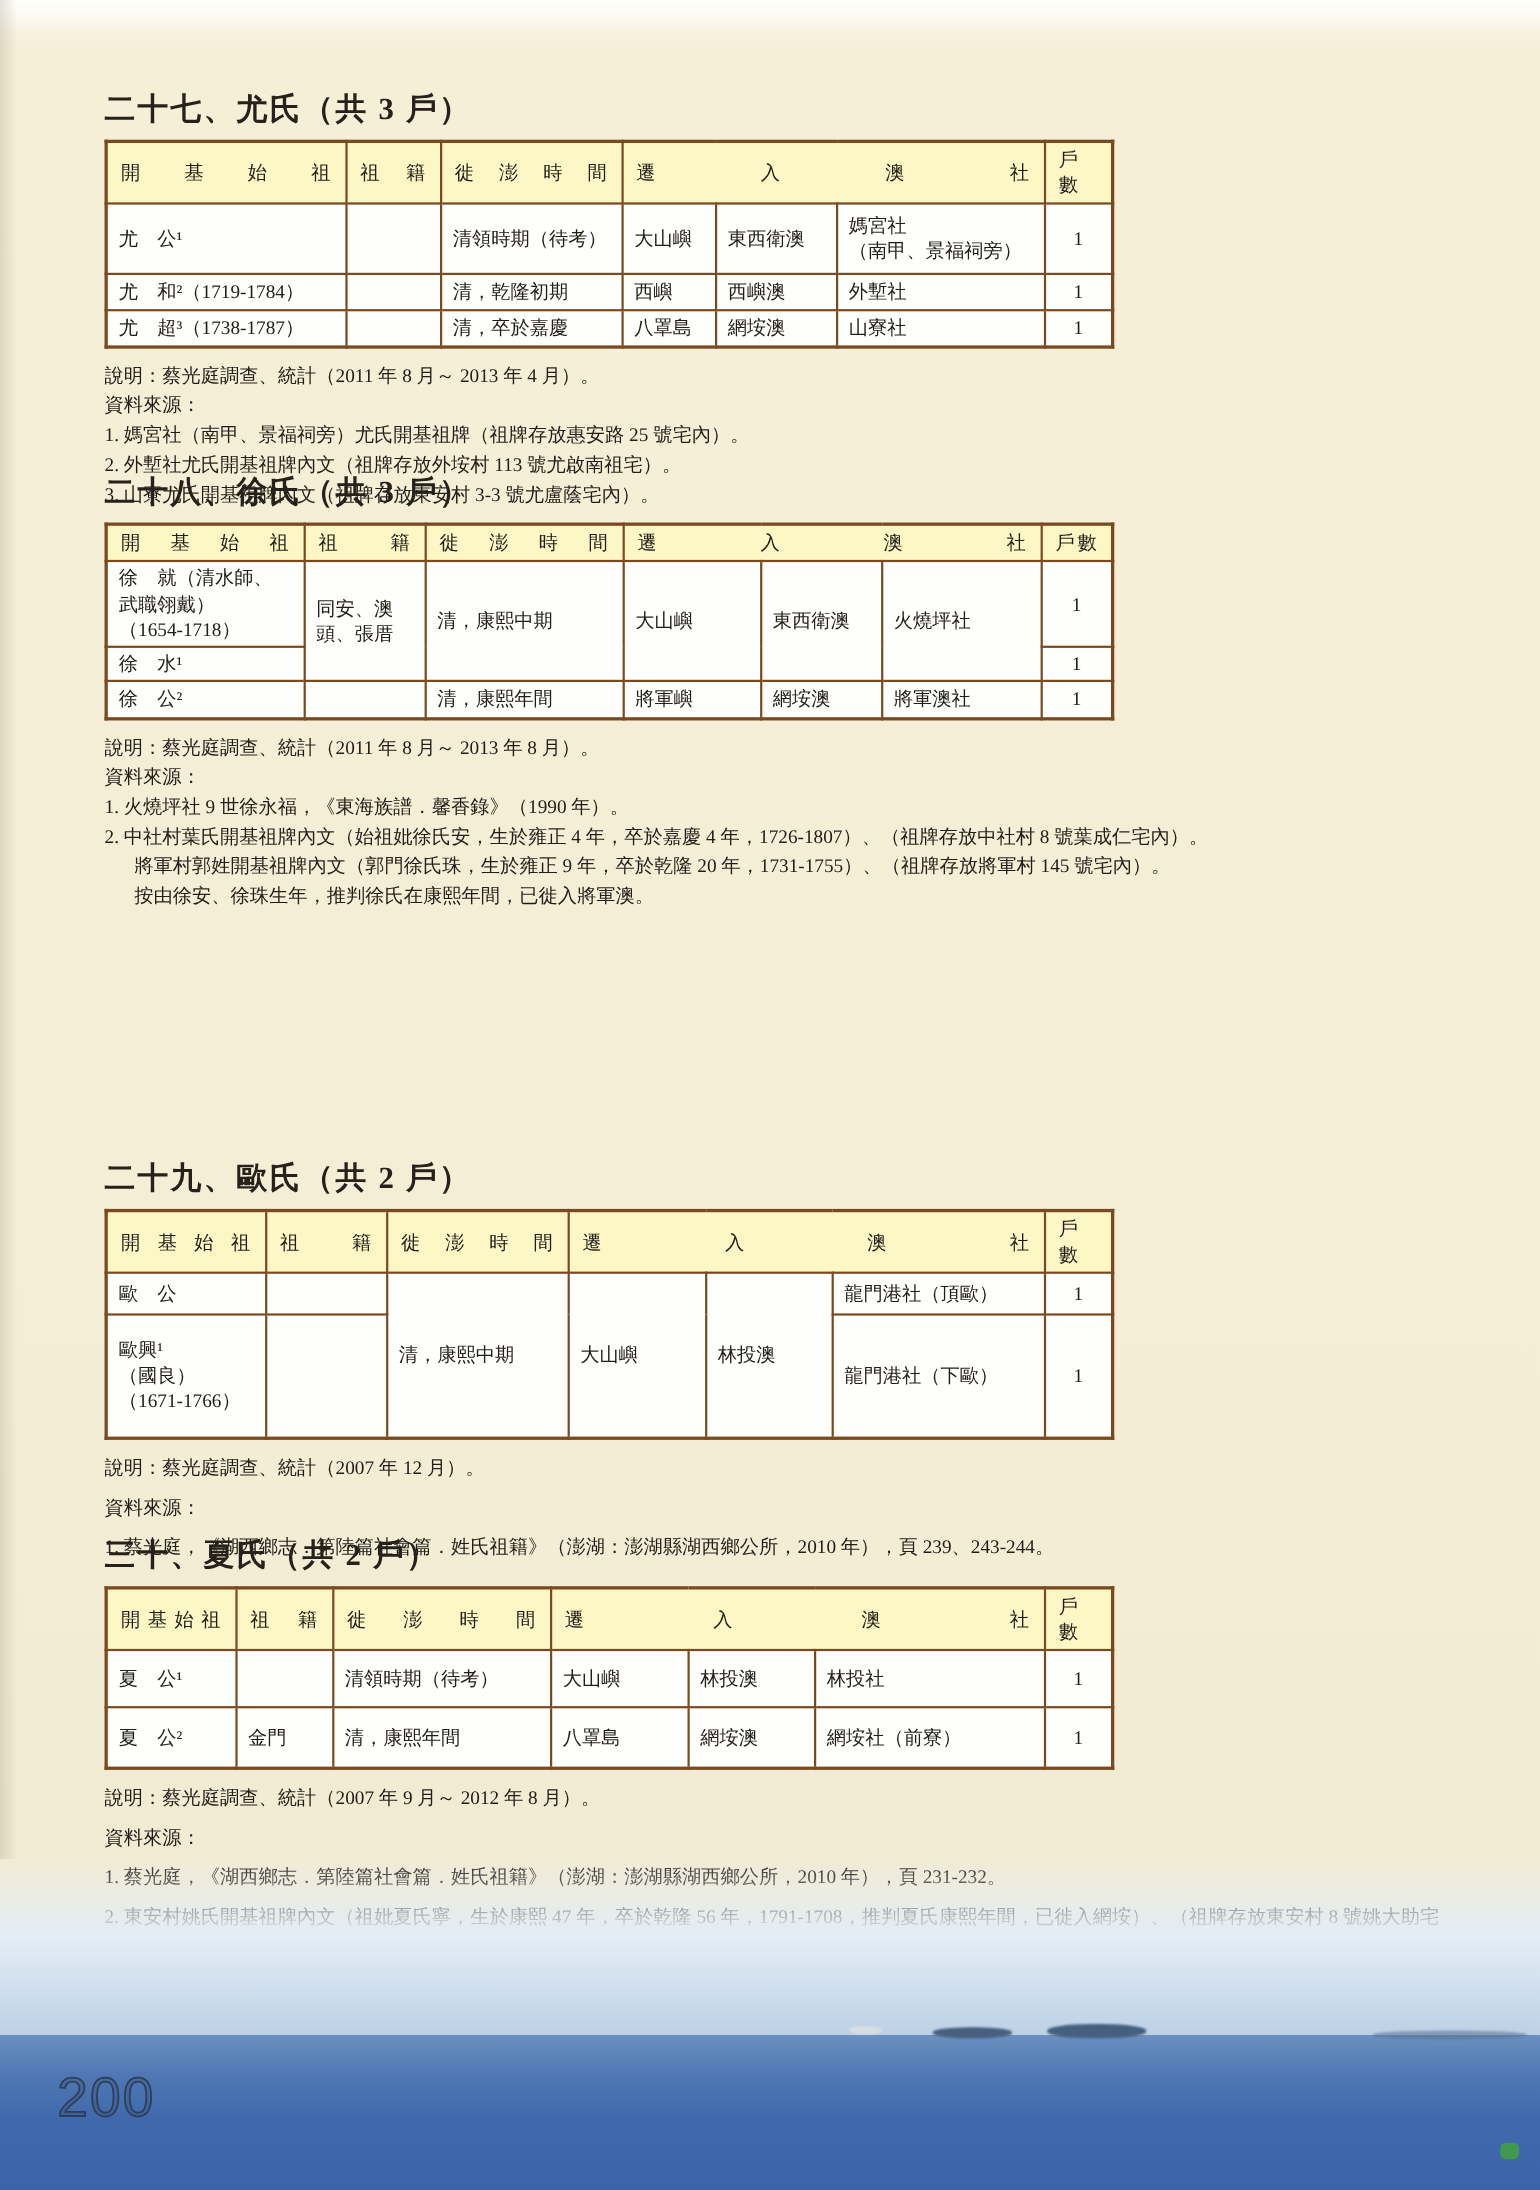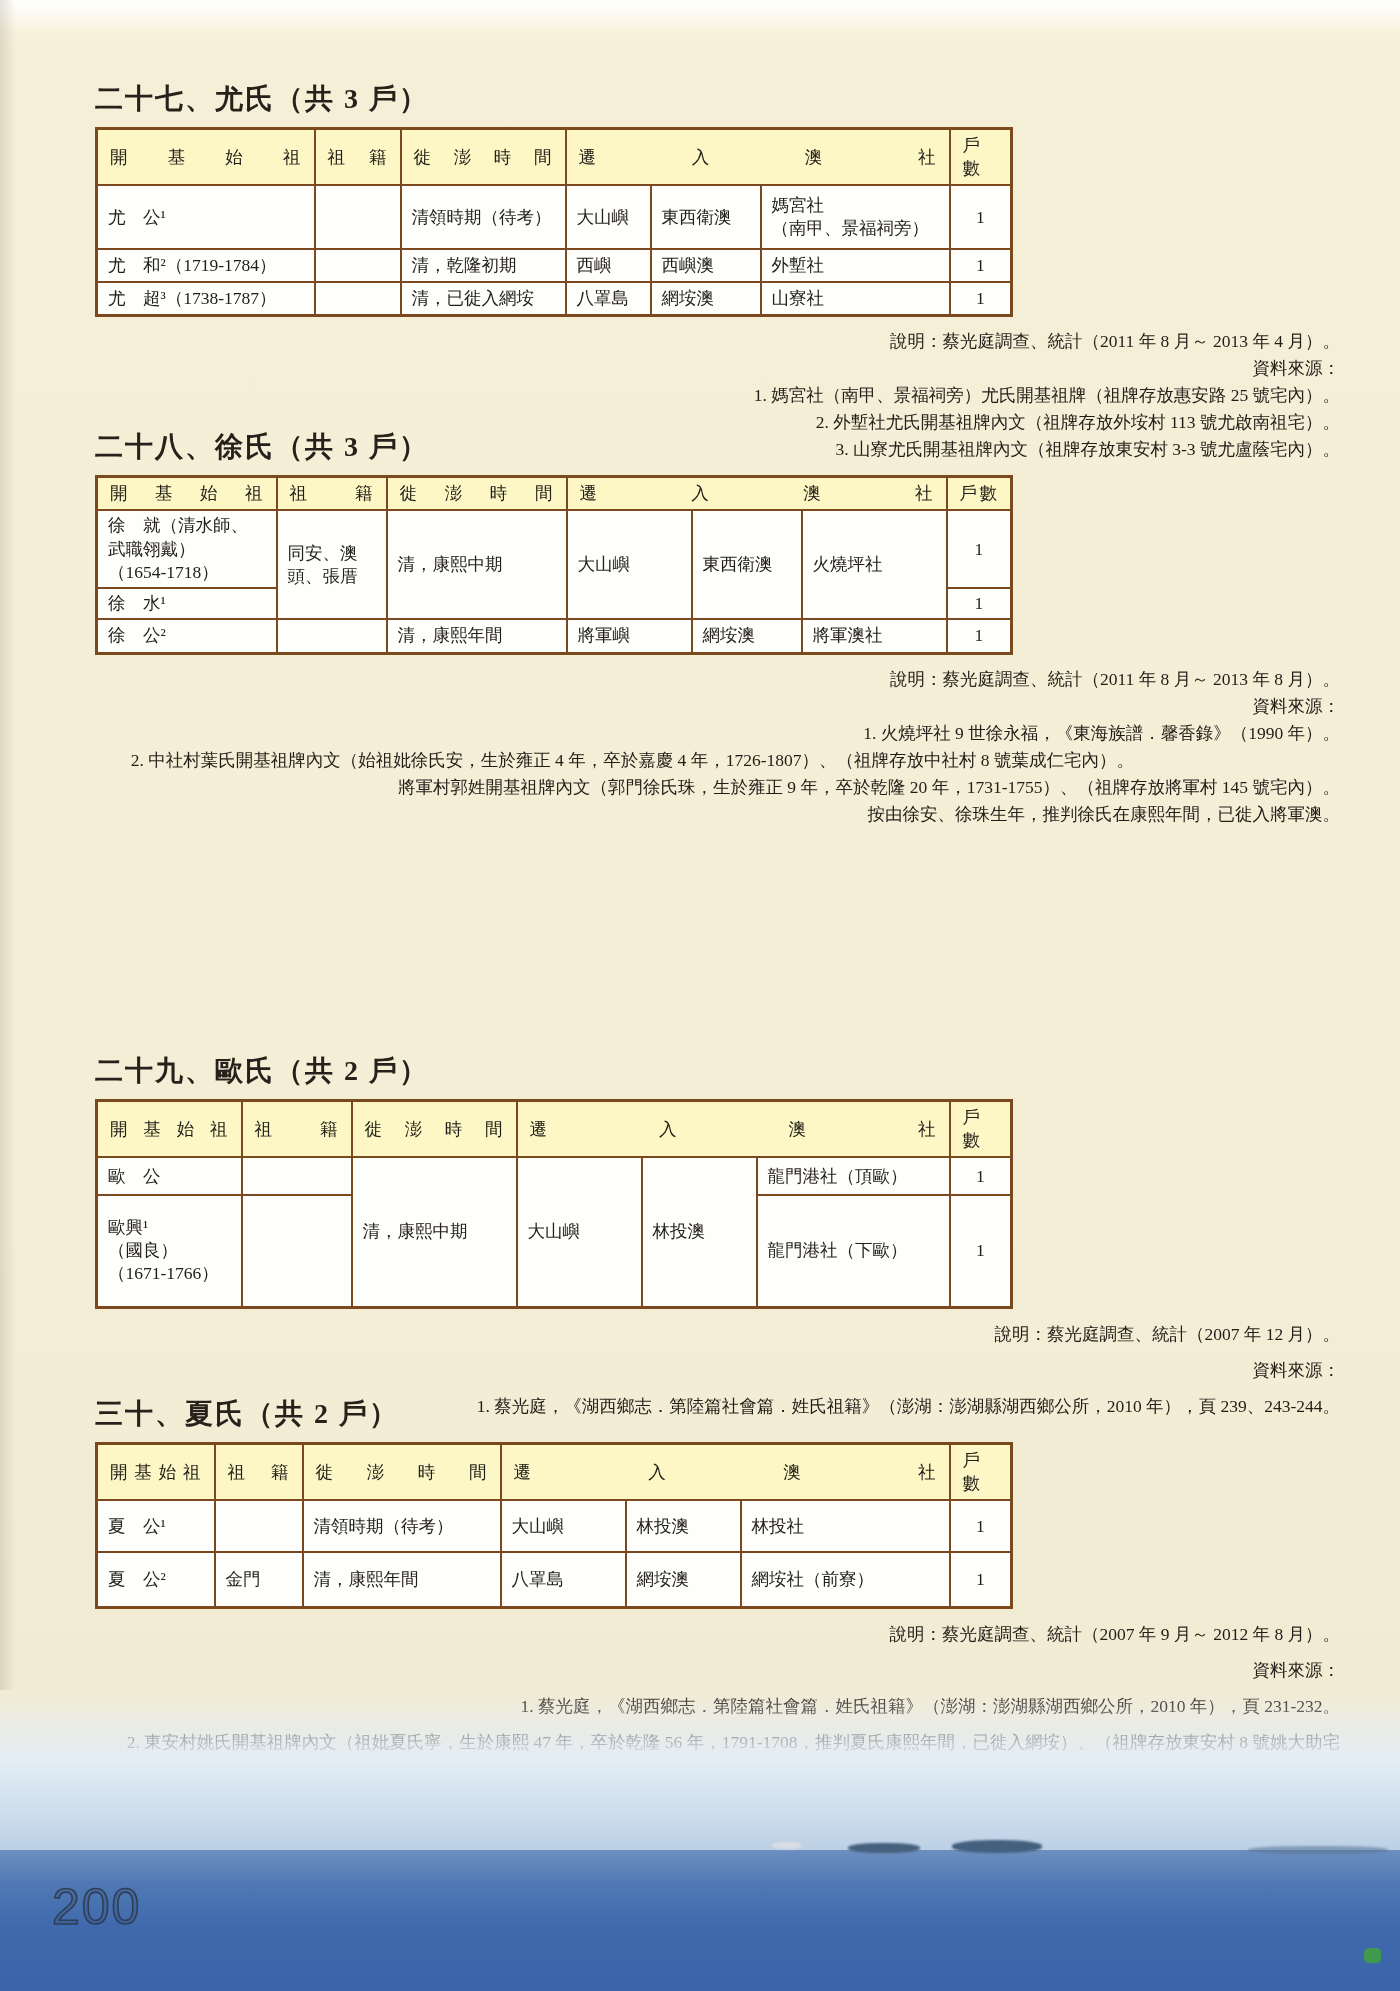--- a/index.html
+++ b/index.html
@@ -13,21 +13,21 @@
   .section{position:absolute;left:95px;width:1245px;}
   .sec-title{font-size:28px;letter-spacing:2px;margin:0 0 9px 0;font-weight:600;color:#26221b;}
   table.clan{border-collapse:collapse;table-layout:fixed;width:915px;background:#fdfdf9;
         border:3px solid #7a4a1e;}
   table.clan th,table.clan td{border:2px solid #7a4a1e;font-weight:normal;
         font-size:17.5px;line-height:1.32;padding:3px 10px;vertical-align:middle;}
   table.clan th{background:#fcf7c5;text-align:justify;text-align-last:justify;
         padding:4px 12px;letter-spacing:1px;}
   table.clan td{background:#fefefc;text-align:left;white-space:pre-line;}
   td.cnt,th.cnt{text-align:center;text-align-last:center;}
-  .notes{margin-top:11px;font-size:17.5px;line-height:27px;text-align:right;}
+  .notes{margin-top:11px;font-size:17.5px;line-height:27px;}
   .notes.wide{line-height:28px;}
   .notes.wide .note{margin-bottom:8px;}
   .note{margin:0;}
   .note.item{padding-left:27px;text-indent:-27px;}
   .note.cont{padding-left:27px;}
   .note.narrow{max-width:1012px;}
   
   .sky{position:absolute;left:0;top:1688px;width:1400px;height:162px;
         background:linear-gradient(180deg,rgba(232,239,246,0) 0%,#e3edf5 45%,#ccdcec 80%,#bcd0e5 100%);}
   .sea{position:absolute;left:0;top:1850px;width:1400px;height:141px;
@@ -79,21 +79,21 @@
         <td></td>
         <td>清，乾隆初期</td>
         <td>西嶼</td>
         <td>西嶼澳</td>
         <td>外塹社</td>
         <td class="cnt">1</td>
       </tr>
       <tr style="height:33px">
         <td>尤　超³（1738-1787）</td>
         <td></td>
-        <td>清，已徙入網垵</td>
+        <td>清，卒於嘉慶</td>
         <td>八罩島</td>
         <td>網垵澳</td>
         <td>山寮社</td>
         <td class="cnt">1</td>
       </tr>
     </tbody>
       </table>
     <div class="notes">
       <div class="note">說明：蔡光庭調查、統計（2011 年 8 月～ 2013 年 4 月）。</div>
       <div class="note">資料來源：</div>

